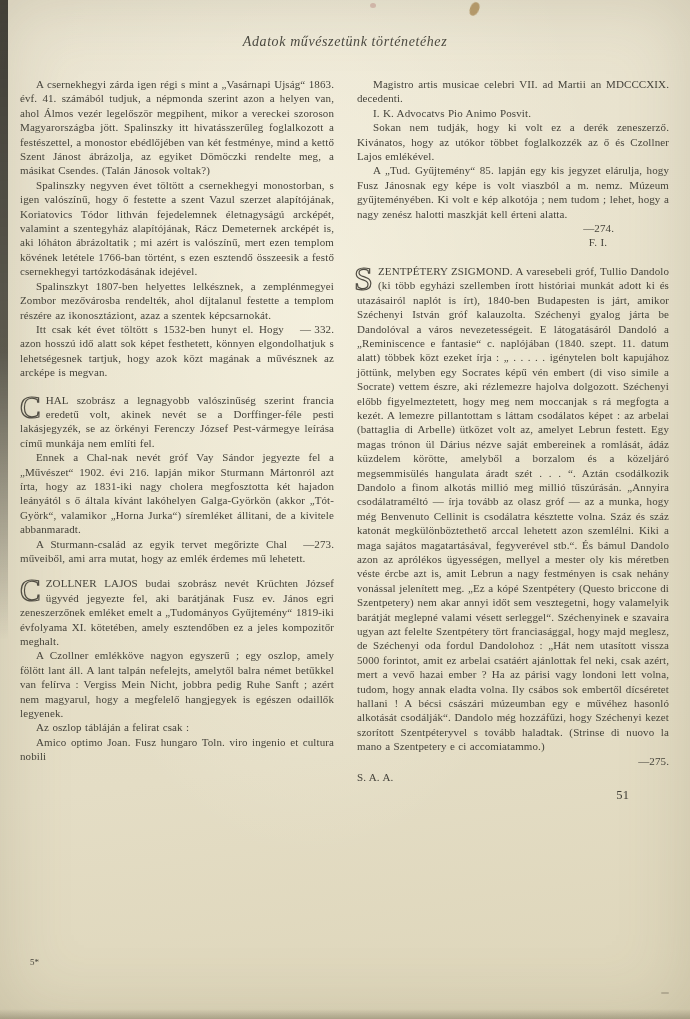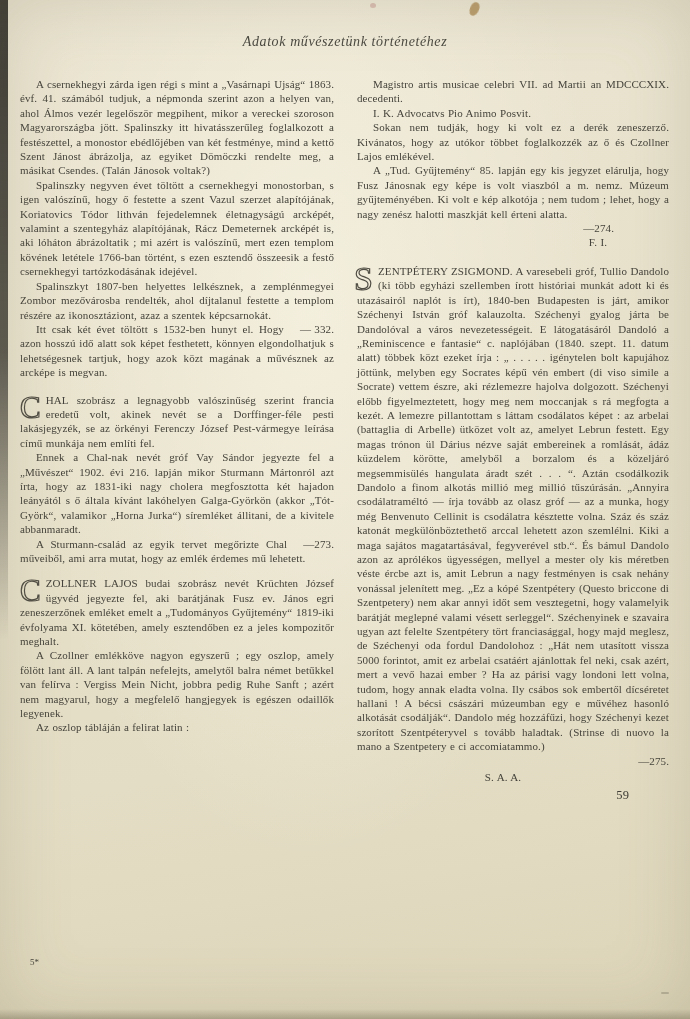--- a/index.html
+++ b/index.html
@@ -51,21 +51,21 @@
   .dropcap {
     float:left; font-size:31px; line-height:25px; padding:2px 5px 0 0;
     color:transparent; -webkit-text-stroke:1.2px #504d44;
   }
   .dropcap-s { font-size:34px; line-height:26px; margin-left:-3px; }
   .refnum { float:right; }
   .ref-right { text-align:right; padding-right:55px; }
   .ref-fi    { text-align:right; padding-right:62px; }
   .ref-left  { text-align:right; }
   .latin { text-indent:30px; }
-  .sig { text-align:center; padding-right:20px; margin-top:2px; }
+  .sig { text-align:left; padding-right:20px; margin-top:2px; }
   .pagenum { text-align:right; padding-right:40px; font-size:12.5px; margin-top:3px; color:#3f3d35; }
   .footmark { position:absolute; left:30px; top:957px; font-size:9px; color:#45433b; }
 </style>
 </head>
 <body>
 
 <div class="page">
 
   <div class="edge-left"></div>
   <div class="edge-bottom"></div>
@@ -80,33 +80,34 @@
     <p class="para">Spalinszky negyven évet töltött a csernekhegyi monostorban, s igen valószínű, hogy ő festette a szent Vazul szerzet alapítójának, Koriatovics Tódor lithván fejedelemnek életnagyságú arcképét, valamint a szentegyház alapítójának, Rácz Demeternek arcképét is, aki lóháton ábrázoltatik ; mi azért is valószínű, mert ezen templom kövének letétele 1766-ban történt, s ezen esztendő összeesik a festő csernekhegyi tartózkodásának idejével.</p>
     <p class="para">Spalinszkyt 1807-ben helyettes lelkésznek, a zemplénmegyei Zombor mezővárosba rendelték, ahol díjtalanul festette a templom részére az ikonosztáziont, azaz a szentek képcsarnokát.</p>
     <p class="para"><span class="refnum">— 332.</span><span>Itt csak két évet töltött s 1532-ben hunyt el. Hogy azon hosszú idő alatt sok képet festhetett, könnyen elgondolhatjuk s lehetségesnek tartjuk, hogy azok közt magának a művésznek az arcképe is megvan.</span></p>
     <div class="gap-a"></div>
     <p class="para dc"><span class="dropcap">C</span><span>HAL szobrász a legnagyobb valószinűség szerint francia eredetű volt, akinek nevét se a Dorffinger-féle pesti lakásjegyzék, se az örkényi Ferenczy József Pest-vármegye leírása című munkája nem említi fel.</span></p>
     <p class="para">Ennek a Chal-nak nevét gróf Vay Sándor jegyezte fel a „Művészet“ 1902. évi 216. lapján mikor Sturmann Mártonról azt írta, hogy az 1831-iki nagy cholera megfosztotta két hajadon leányától s ő általa kívánt lakóhelyen Galga-Györkön (akkor „Tót-Györk“, valamikor „Horna Jurka“) síremléket állitani, de a kivitele abbanmaradt.</p>
     <p class="para"><span class="refnum">—273.</span><span>A Sturmann-család az egyik tervet megőrizte Chal műveiből, ami arra mutat, hogy az emlék érdemes mű lehetett.</span></p>
     <div class="gap-b"></div>
     <p class="para dc"><span class="dropcap">C</span><span>ZOLLNER LAJOS budai szobrász nevét Krüchten József ügyvéd jegyezte fel, aki barátjának Fusz ev. János egri zeneszerzőnek emléket emelt a „Tudományos Gyűjtemény“ 1819-iki évfolyama XI. kötetében, amely esztendőben ez a jeles kompozitőr meghalt.</span></p>
     <p class="para">A Czollner emlékköve nagyon egyszerű ; egy oszlop, amely fölött lant áll. A lant talpán nefelejts, amelytől balra német betűkkel van felírva : Vergiss Mein Nicht, jobbra pedig Ruhe Sanft ; azért nem magyarul, hogy a megfelelő hangjegyek is egészen odaillők legyenek.</p>
-    <p class="para">Az oszlop tábláján a felirat latin :</p>
+    <p class="para">Az oszlop tábláján a felirat csak :</p>
+    <p class="para latin">Amico optimo Joan. Fusz hungaro Toln. viro ingenio et cultura nobili</p>
   </div>
 
   <div class="col" id="right-col">
     <p class="para">Magistro artis musicae celebri VII. ad Martii an MDCCCXIX. decedenti.</p>
     <p class="para">I. K. Advocatvs Pio Animo Posvit.</p>
     <p class="para">Sokan nem tudják, hogy ki volt ez a derék zeneszerző. Kivánatos, hogy az utókor többet foglalkozzék az ő és Czollner Lajos emlékével.</p>
     <p class="para">A „Tud. Gyűjtemény“ 85. lapján egy kis jegyzet elárulja, hogy Fusz Jánosnak egy képe is volt viaszból a m. nemz. Múzeum gyűjteményében. Ki volt e kép alkotója ; nem tudom ; lehet, hogy a nagy zenész halotti maszkját kell érteni alatta.</p>
     <div class="ref-right">—274.</div>
     <div class="ref-fi">F. I.</div>
     <div class="gap-c"></div>
     <p class="para dc"><span class="dropcap dropcap-s">S</span><span>ZENTPÉTERY ZSIGMOND. A varesebeli gróf, Tullio Dandolo (ki több egyházi szellemben írott históriai munkát adott ki és utazásairól naplót is írt), 1840-ben Budapesten is járt, amikor Széchenyi István gróf kalauzolta. Széchenyi gyalog járta be Dandolóval a város nevezetességeit. E látogatásáról Dandoló a „Reminiscence e fantasie“ c. naplójában (1840. szept. 11. datum alatt) többek közt ezeket írja : „ . . . . .  igénytelen bolt kapujához jöttünk, melyben egy Socrates képű vén embert (di viso simile a Socrate) vettem észre, aki rézlemezre hajolva dolgozott. Széchenyi előbb figyelmeztetett, hogy meg nem moccanjak s rá megfogta a kezét. A lemezre pillantottam s láttam csodálatos képet : az arbelai (battaglia di Arbelle) ütközet volt az, amelyet Lebrun festett. Egy magas trónon ül Dárius nézve saját embereinek a romlását, ádáz küzdelem körötte, amelyből a borzalom és a közeljáró megsemmisülés hangulata áradt szét . . . “. Aztán csodálkozik Dandolo a finom alkotás millió meg millió tűszúrásán. „Annyira csodálatraméltó — írja tovább az olasz gróf — az a munka, hogy még Benvenuto Cellinit is csodálatra késztette volna. Száz és száz katonát megkülönböztethető arccal lehetett azon szemlélni. Kiki a maga sajátos magatartásával, fegyverével stb.“. És bámul Dandolo azon az aprólékos ügyességen, mellyel a mester oly kis méretben véste ércbe azt is, amit Lebrun a nagy festményen is csak nehány vonással jelenített meg. „Ez a kópé Szentpétery (Questo briccone di Szentpetery) nem akar annyi időt sem vesztegetni, hogy valamelyik barátját meglepné valami vésett serleggel“. Széchenyinek e szavaira ugyan azt felelte Szentpétery tört franciasággal, hogy majd meglesz, de Széchenyi oda fordul Dandolohoz : „Hát nem utasított vissza 5000 forintot, amit ez arbelai csatáért ajánlottak fel neki, csak azért, mert a vevő hazai ember ? Ha az párisi vagy londoni lett volna, tudom, hogy annak eladta volna. Ily csábos sok embertől dícséretet hallani ! A bécsi császári múzeumban egy e művéhez hasonló alkotását csodálják“. Dandolo még hozzáfűzi, hogy Széchenyi kezet szorított Szentpéteryvel s tovább haladtak. (Strinse di nuovo la mano a Szentpetery e ci accomiatammo.)</span></p>
     <div class="ref-left">—275.</div>
     <div class="sig">S. A. A.</div>
-    <div class="pagenum">59</div>
+    <div class="pagenum">51</div>
   </div>
 
   <div class="footmark">5*</div>
 
   <div class="vignette"></div>
 </div>
 
 </body></html>

